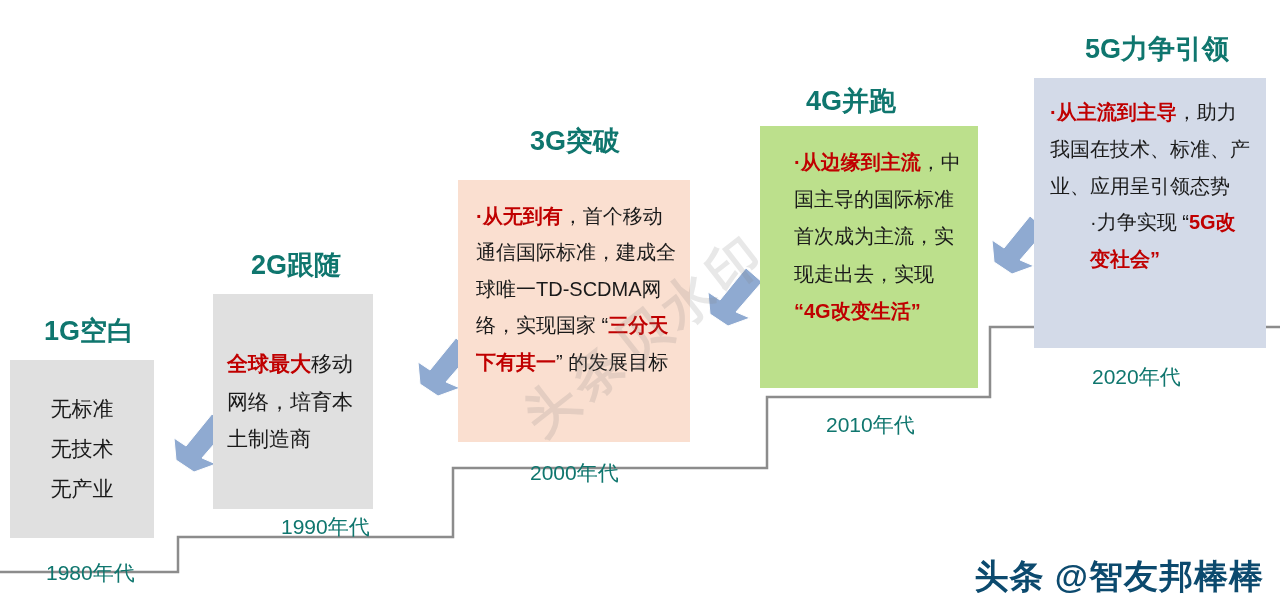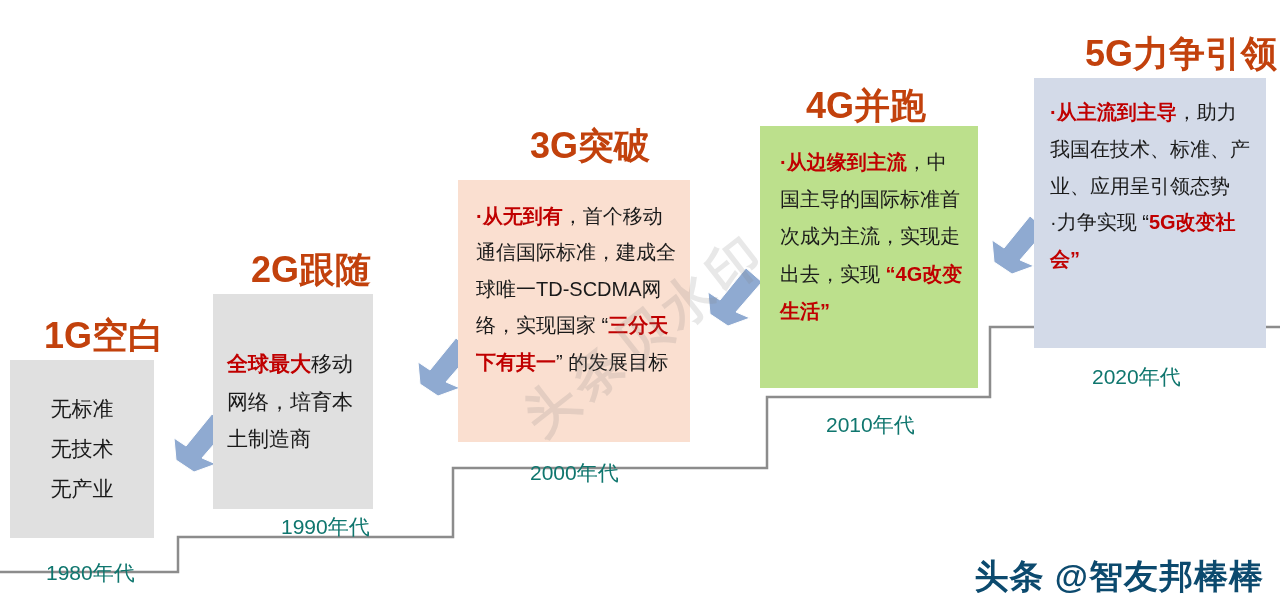--- a/index.html
+++ b/index.html
@@ -26,23 +26,23 @@
     left: 0;
     top: 0;
     width: 1280px;
     height: 610px;
     pointer-events: none;
   }
 
   
   .gen-title {
     position: absolute;
-    color: #c2410c;
+    color: #0f766e;
     font-weight: bold;
-    font-size: 36px;
+    font-size: 27px;
     letter-spacing: 0px;
     white-space: nowrap;
     line-height: 1;
   }
   .gen-box {
     position: absolute;
     box-sizing: border-box;
     padding: 14px 16px 10px 14px;
     font-size: 20px;
     line-height: 1.72;
@@ -65,20 +65,21 @@
     white-space: nowrap;
     line-height: 1;
   }
 
   .hl {
     color: #c00000;
     font-weight: bold;
   }
   .bullet-line {
     display: block;
+    margin-left: 40px;
   }
 
   
   .arrow {
     position: absolute;
   }
 
   
   .wm-diag {
     position: absolute;
@@ -150,21 +151,21 @@
 
   <div class="era-label" style="left:530px; top:462px;">2000年代</div>
 
   <svg class="arrow" style="left:694px; top:258px;" width="80" height="72" viewBox="0 0 80 72">
     <polygon points="16,56 14,34 26,42 52,10 68,24 42,54 56,60 34,68" fill="#8faad1" stroke="#ffffff" stroke-width="1"></polygon>
   </svg>
 
   <div class="gen-title" style="left:806px; top:88px;">4G并跑</div>
 
   <div class="gen-box" style="left:760px; top:126px; width:218px; height:262px; background:#bce08c;
-              padding:18px 12px 0 20px; font-size:20px; line-height:1.86;">
+              padding:18px 12px 0 34px; font-size:20px; line-height:1.86;">
     <span class="hl">·从边缘到主流</span><span>，中国主导的国际标准首次成为主流，实现走出去，实现 </span><span class="hl">“4G改变生活”</span>
   </div>
 
   <div class="era-label" style="left:826px; top:414px;">2010年代</div>
 
   <svg class="arrow" style="left:978px; top:206px;" width="80" height="72" viewBox="0 0 80 72">
     <polygon points="16,56 14,34 26,42 52,10 68,24 42,54 56,60 34,68" fill="#8faad1" stroke="#ffffff" stroke-width="1"></polygon>
   </svg>
 
   <div class="gen-title" style="left:1085px; top:36px;">5G力争引领</div>

